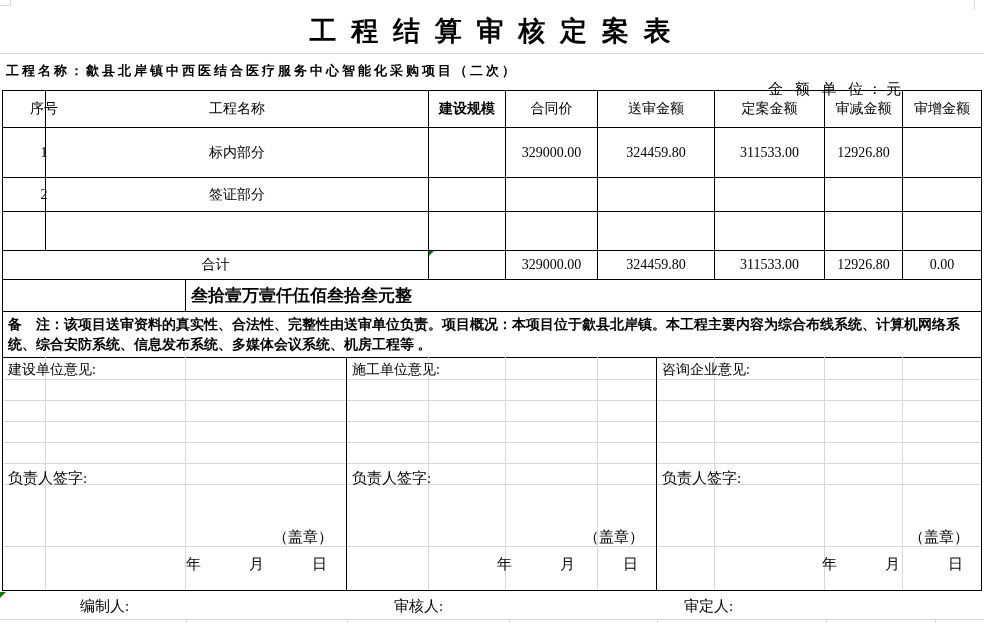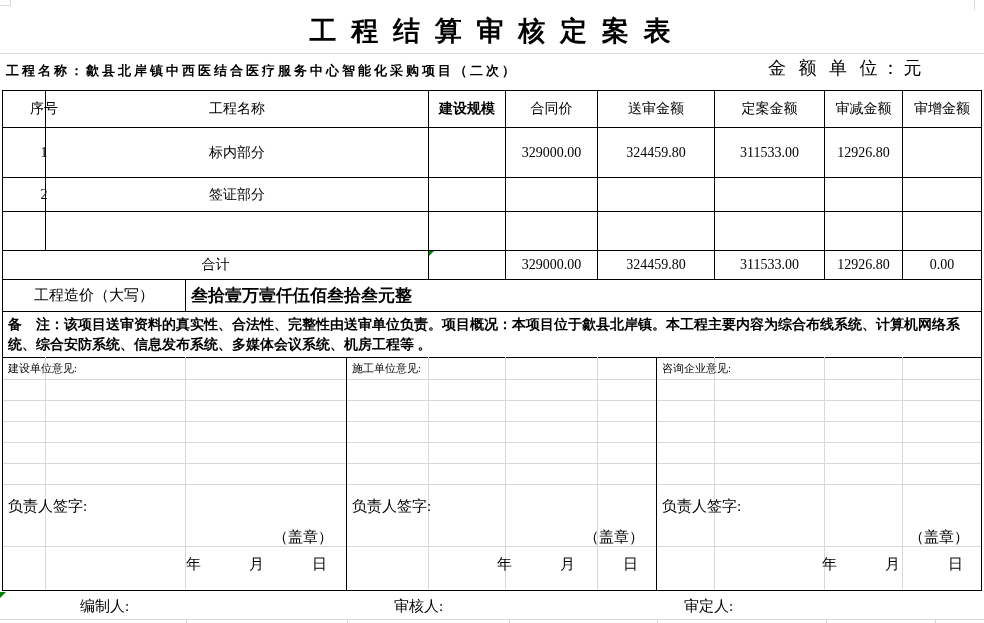--- a/index.html
+++ b/index.html
@@ -1,21 +1,21 @@
 <!DOCTYPE html>
 <html><head>
 <meta charset="utf-8">
 <style>
   html,body{margin:0;padding:0;background:#fff;}
   .canvas{position:relative;width:984px;height:623px;background:#fff;color:#000;
           font-family:"Liberation Serif","DejaVu Serif",serif;overflow:hidden;}
   .title{position:absolute;top:13px;left:0;width:100%;text-align:center;
          font-size:27px;font-weight:bold;letter-spacing:4px;white-space:nowrap;}
   .proj{position:absolute;top:62px;left:6px;font-size:13px;font-weight:bold;letter-spacing:3px;white-space:nowrap;}
-  .unit{position:absolute;top:56px;left:768px;font-size:18px;letter-spacing:4px;white-space:nowrap;}
+  .unit{position:absolute;top:80px;left:768px;font-size:15px;letter-spacing:4px;white-space:nowrap;}
   .hgray-top{position:absolute;top:53px;left:0;width:984px;height:1px;background:#d8d8d8;}
   .corner-tl{position:absolute;top:0;left:0;width:10px;height:5px;
              border-right:1px solid #d8d8d8;border-bottom:1px solid #d8d8d8;}
   .tick-tr{position:absolute;top:0;left:974px;width:1px;height:10px;background:#d8d8d8;}
   .sheet{position:absolute;top:90px;left:2px;width:978px;height:499px;border:1px solid #000;}
   .bl-h{position:absolute;left:0;width:978px;height:1px;background:#000;}
   .bl-v{position:absolute;width:1px;background:#000;}
   .gr-h{position:absolute;left:0;width:978px;height:1px;background:#d8d8d8;}
   .gr-v{position:absolute;width:1px;background:#d8d8d8;top:266px;height:233px;}
   .cell{position:absolute;display:flex;align-items:center;justify-content:center;
@@ -32,22 +32,22 @@
   .c-approved{left:712px;width:109px;font-family:Liberation Serif, serif;}
   .c-reduction{left:822px;width:77px;}
   .c-increase{left:900px;width:78px;}
   .cost-label{top:189px;height:31px;left:0;width:182px;font-size:15px;}
   .cost-value{top:189px;height:31px;left:183px;width:789px;justify-content:flex-start;
               padding-left:5px;font-size:17px;font-weight:bold;}
   .remark{position:absolute;top:221px;left:0;width:968px;height:41px;padding:3px 5px;
           font-size:14px;font-weight:bold;line-height:20px;text-align:left;}
   .obox{position:absolute;top:266px;height:233px;}
   .obox.b2,.obox.b3{border-left:1px solid #000;}
-  .obox-label{position:absolute;top:4px;left:5px;font-size:11px;white-space:nowrap;}
-  .sign{position:absolute;top:140px;left:5px;font-size:15px;white-space:nowrap;}
+  .obox-label{position:absolute;top:4px;left:5px;font-size:14px;white-space:nowrap;}
+  .sign{position:absolute;top:112px;left:5px;font-size:15px;white-space:nowrap;}
   .seal{position:absolute;top:171px;right:12px;font-size:15px;white-space:nowrap;}
   .dates{position:absolute;top:198px;left:0;right:0;display:flex;justify-content:flex-end;
          gap:48px;padding-right:18px;font-size:15px;}
   .tri{position:absolute;background:#008000;clip-path:polygon(0 0,100% 0,0 100%);}
   .tri-cell{left:426px;top:160px;width:5px;height:5px;}
   .tri-corner{left:0;top:592px;width:6px;height:6px;}
   .foot-label{position:absolute;top:597px;font-size:15px;white-space:nowrap;}
   .hgray-bottom{position:absolute;top:619px;left:0;width:984px;height:1px;background:#d8d8d8;}
   .tick-b{position:absolute;top:619px;width:1px;height:4px;background:#d8d8d8;}
 </style>
@@ -119,21 +119,20 @@
     <div class="cell r-2 c-name">签证部分</div>
 
     <div class="cell r-total" style="left:0;width:425px">合计</div>
     <div class="cell r-total c-contract">329000.00</div>
     <div class="cell r-total c-submitted">324459.80</div>
     <div class="cell r-total c-approved">311533.00</div>
     <div class="cell r-total c-reduction">12926.80</div>
     <div class="cell r-total c-increase">0.00</div>
     <div class="tri tri-cell"></div>
 
-    <div class="cell cost-label">工程造价（大写）</div>
     <div class="cell cost-value">叁拾壹万壹仟伍佰叁拾叁元整</div>
 
     <div class="remark">备　注：该项目送审资料的真实性、合法性、完整性由送审单位负责。项目概况：本项目位于歙县北岸镇。本工程主要内容为综合布线系统、计算机网络系统、综合安防系统、信息发布系统、多媒体会议系统、机房工程等 。</div>
 
     <div class="obox b1" style="left:0;width:342px">
       <div class="obox-label">建设单位意见:</div>
       <div class="sign">负责人签字:</div>
       <div class="seal">（盖章）</div>
       <div class="dates">
         <span>年</span>

